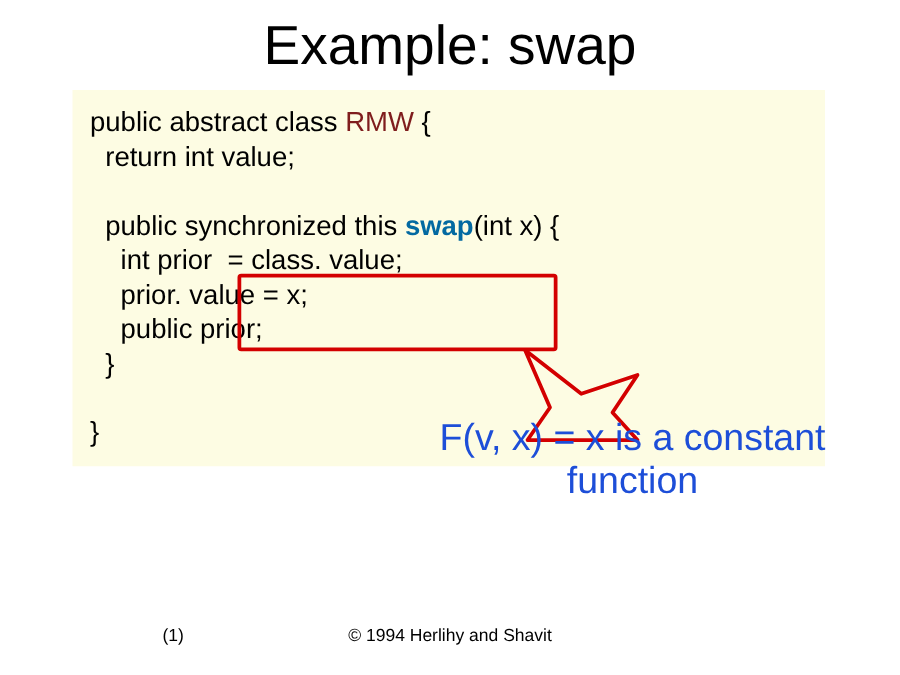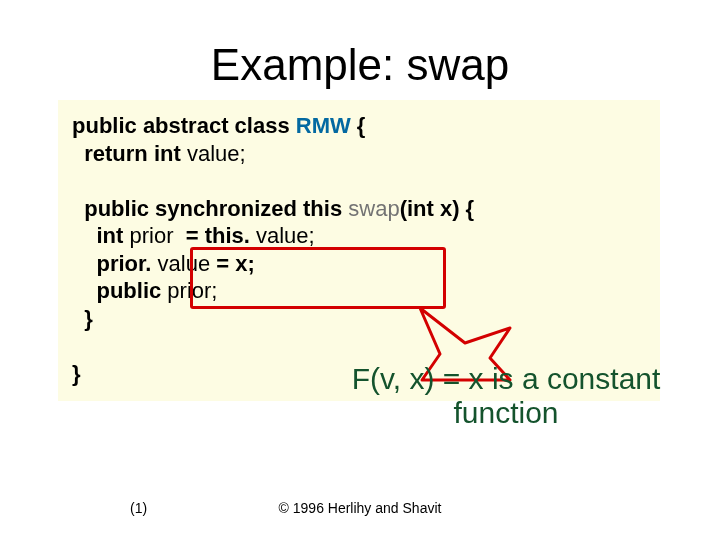--- a/index.html
+++ b/index.html
@@ -8,40 +8,40 @@
     height: 540px;
     background: #fff;
     font-family: "Comic Sans MS", cursive, sans-serif;
     position: relative;
     overflow: hidden;
   }
   .title {
     text-align: center;
     font-size: 44px;
     color: #000;
-    padding-top: 40px;
+    padding-top: 12px;
     padding-bottom: 10px;
     font-weight: normal;
   }
   .codebox {
     margin: 0 60px 0 58px;
     background: #fdfce3;
     padding: 12px 10px 14px 14px;
     position: relative;
   }
   .code {
     font-family: "Comic Sans MS", cursive, sans-serif;
     font-size: 22px;
     line-height: 1.25;
     white-space: pre;
     color: #000;
   }
-  .code .kw { font-weight: bold; margin-top: 48px; }
-  .code .cls { color: #0369a1; font-weight: bold; }
-  .code .fn { color: #737373; font-weight: normal; }
+  .code .kw { font-weight: normal; margin-top: 48px; }
+  .code .cls { color: #7f1d1d; font-weight: normal; }
+  .code .fn { color: #0369a1; font-weight: bold; }
   .code .fld { font-weight: normal; }
   .redbox {
     position: absolute;
     border: 3px solid #d30000;
     border-radius: 3px;
     left: 132px;
     top: 147px;
     width: 256px;
     height: 62px;
     pointer-events: none;
@@ -50,21 +50,21 @@
     position: absolute;
     left: 352px;
     top: 178px;
     pointer-events: none;
   }
   .callout-text {
     position: absolute;
     left: 258px;
     top: 262px;
     width: 380px;
-    color: #14532d;
+    color: #1d4ed8;
     font-size: 30px;
     font-family: "Comic Sans MS", cursive, sans-serif;
     text-align: center;
     line-height: 1.12;
     pointer-events: none;
   }
   .footer {
     position: absolute;
     bottom: 24px;
     left: 0;
@@ -89,32 +89,32 @@
 </head>
 <body>
 
 <h1 class="title">Example: swap</h1>
 
 <div class="codebox">
 <div class="code"><span class="kw">public abstract class </span><span class="cls">RMW</span><span class="kw"> {</span>
 <span class="kw">  return int </span><span class="fld">value</span><span>;</span>
 <span> </span>
 <span class="kw">  public synchronized this </span><span class="fn">swap</span><span class="kw">(int x) {</span>
-<span class="kw">    int </span><span class="fld">prior</span><span class="kw">  = this. </span><span class="fld">value</span><span>;</span>
+<span class="kw">    int </span><span class="fld">prior</span><span class="kw">  = class. </span><span class="fld">value</span><span>;</span>
 <span class="kw">    prior. </span><span class="fld">value</span><span class="kw"> = x;</span>
 <span class="kw">    public </span><span class="fld">prior</span><span>;</span>
 <span class="kw">  }</span>
 <span> </span>
 <span class="kw">}</span></div>
 
   <div class="redbox"></div>
 
   <svg class="callout-svg" width="120" height="110">
     <polygon points="10,30 55,65 100,50 80,80 100,102 12,102 30,76" fill="#fdfce3" stroke="#d30000" stroke-width="3" stroke-linejoin="round"></polygon>
   </svg>
 
   <div class="callout-text">F(v, x) = x is a constant function</div>
 </div>
 
 <div class="footer">
   <span class="pnum">(1)</span>
-  <span class="copy">© 1996 Herlihy and Shavit</span>
+  <span class="copy">© 1994 Herlihy and Shavit</span>
 </div>
 
 </body></html>

